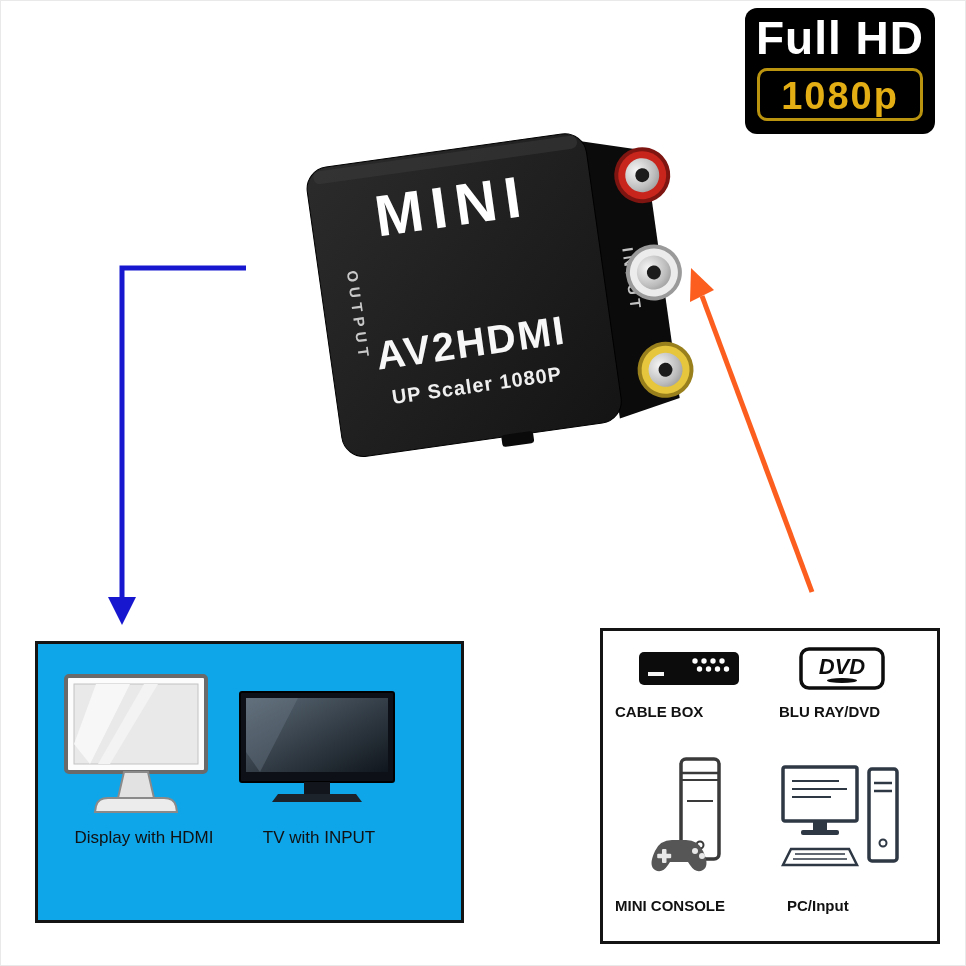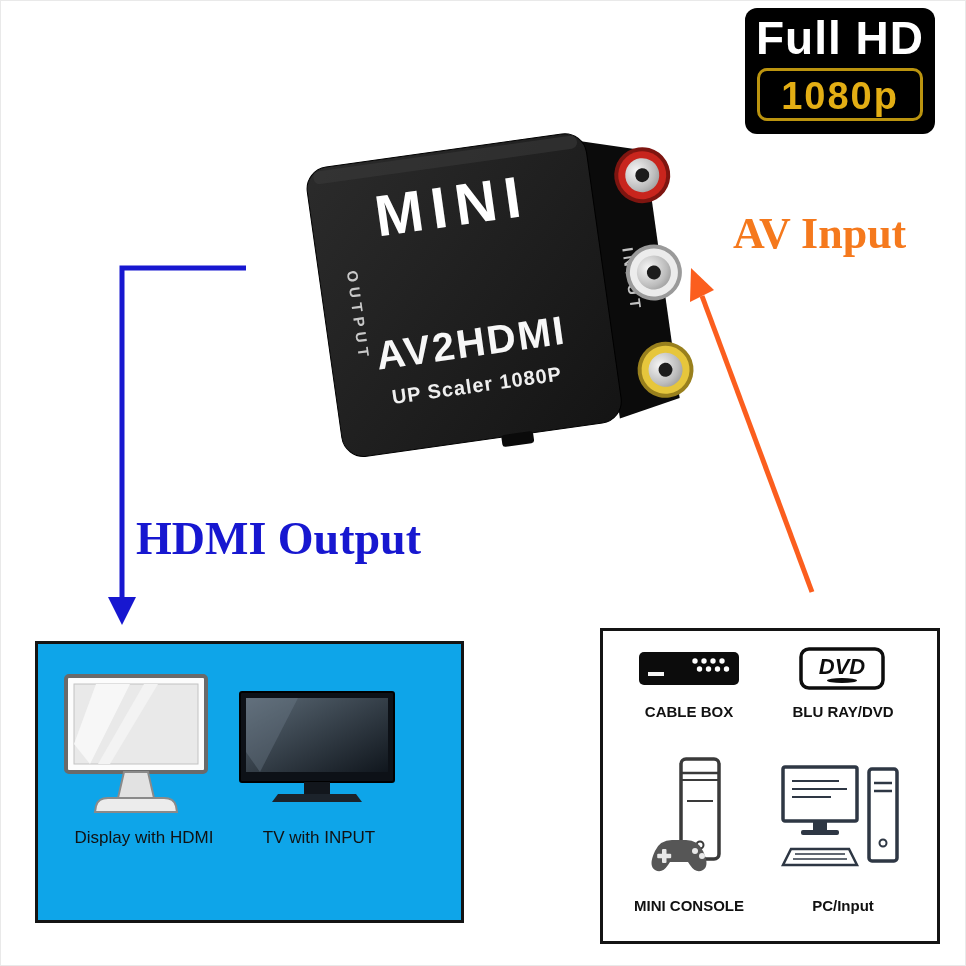--- a/index.html
+++ b/index.html
@@ -47,21 +47,21 @@
   .lbl-tv      { left:206px; top:184px; width:150px; }
 
   
   .in-box { position:absolute; left:600px; top:628px; width:334px; height:310px;
     border:3px solid #141414; background:#fff;text-decoration:underline; }
   .cable-icon   { left:36px;  top:16px;  width:100px; height:42px; }
   .dvd-icon     { left:196px; top:16px;  width:86px;  height:43px; }
   .console-icon { left:42px;  top:126px; width:88px;  height:128px; }
   .pc-icon      { left:178px; top:134px; width:120px; height:118px; }
   .src-label { position:absolute; font:700 15px "Liberation Sans", sans-serif;
-    color:#111; text-align:center; }
+    color:#111; }
   .lbl-cable   { left:12px;  top:72px;  width:148px; }
   .lbl-dvd     { left:176px; top:72px;  width:128px; }
   .lbl-console { left:12px;  top:266px; width:148px; }
   .lbl-pc      { left:184px; top:266px; width:112px; }
   .dvd-text { font:700 22px "Liberation Sans", sans-serif; font-style:italic;
     text-anchor:middle; fill:#0d0d0d; }
 </style>
 </head>
 <body>
 
@@ -123,22 +123,20 @@
     </g>
   </svg>
 
   <svg class="arrows" viewBox="0 0 966 966">
     <polyline points="246,268 122,268 122,600" fill="none" stroke="#1717d0" stroke-width="5"></polyline>
     <polygon points="122,625 108,597 136,597" fill="#1717d0"></polygon>
     <line x1="812" y1="592" x2="702" y2="296" stroke="#fb5e1e" stroke-width="5"></line>
     <polygon points="691,268 714,290 690,302" fill="#fb5e1e"></polygon>
   </svg>
 
-  <div class="label-av">AV Input</div>
-  <div class="label-hdmi">HDMI Output</div>
 
   <div class="out-box">
     <svg class="monitor-icon" viewBox="0 0 168 160">
       <rect x="8" y="6" width="140" height="96" rx="3" fill="#fcfcfc" stroke="#6a6a6a" stroke-width="4"></rect>
       <rect x="16" y="14" width="124" height="80" fill="#e9e9e9" stroke="#c2c2c2" stroke-width="1"></rect>
       <polygon points="38,14 72,14 32,94 16,74" fill="#f7f7f7"></polygon>
       <polygon points="86,14 100,14 52,94 40,94" fill="#f3f3f3"></polygon>
       <polygon points="66,102 90,102 96,128 60,128" fill="#e2e2e2" stroke="#8a8a8a" stroke-width="2"></polygon>
       <path d="M50,128 h56 q10,0 12,8 l1,6 h-82 l1,-6 q2,-8 12,-8 z" fill="#ececec" stroke="#8a8a8a" stroke-width="2"></path>
     </svg>

